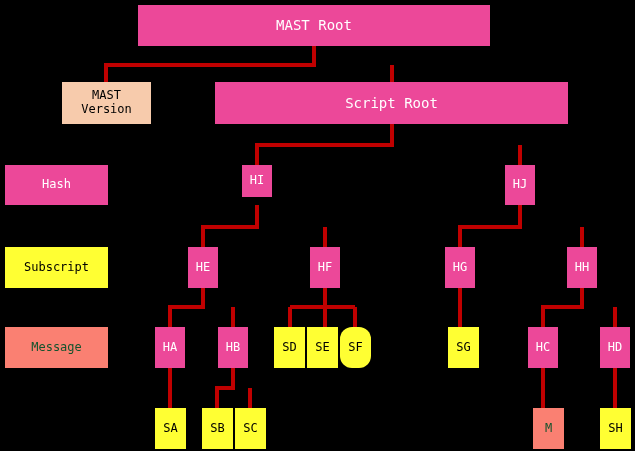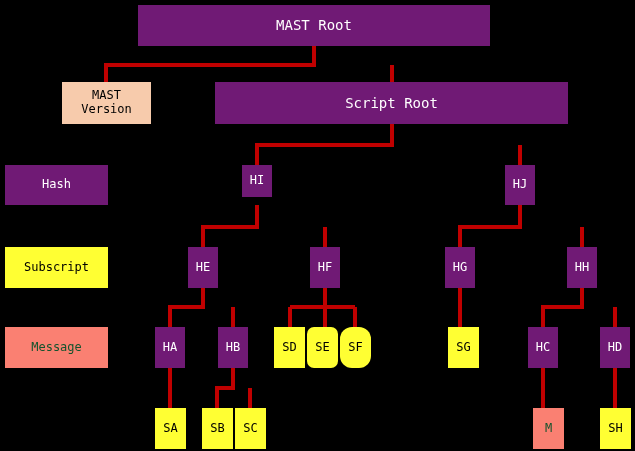--- a/index.html
+++ b/index.html
@@ -28,21 +28,21 @@
     box-sizing: border-box;
     display: flex;
     align-items: center;
     justify-content: center;
     text-align: center;
     line-height: 1.15;
     white-space: pre-line;
     z-index: 2;
   }
   .node.hash {
-    background: #701a75;
+    background: #ec4899;
     color: #FFFFFF;
   }
   .node.subscript {
     background: #FFFF33;
     color: #000000;
   }
   .node.message {
     background: #FA8072;
     color: #14532d;
   }
@@ -111,21 +111,21 @@
       <div class="node hash" style="left: 215px; top: 82px; width: 353px; height: 42px; font-size: 14px;"><span class="lbl">Script Root</span></div>
       <div class="node hash" style="left: 242px; top: 165px; width: 30px; height: 32px; font-size: 12px;"><span class="lbl">HI</span></div>
       <div class="node hash" style="left: 505px; top: 165px; width: 30px; height: 40px; font-size: 12px;"><span class="lbl">HJ</span></div>
       <div class="node hash" style="left: 188px; top: 247px; width: 30px; height: 41px; font-size: 12px;"><span class="lbl">HE</span></div>
       <div class="node hash" style="left: 310px; top: 247px; width: 30px; height: 41px; font-size: 12px;"><span class="lbl">HF</span></div>
       <div class="node hash" style="left: 445px; top: 247px; width: 30px; height: 41px; font-size: 12px;"><span class="lbl">HG</span></div>
       <div class="node hash" style="left: 567px; top: 247px; width: 30px; height: 41px; font-size: 12px;"><span class="lbl">HH</span></div>
       <div class="node hash" style="left: 155px; top: 327px; width: 30px; height: 41px; font-size: 12px;"><span class="lbl">HA</span></div>
       <div class="node hash" style="left: 218px; top: 327px; width: 30px; height: 41px; font-size: 12px;"><span class="lbl">HB</span></div>
       <div class="node subscript" style="left: 274px; top: 327px; width: 31px; height: 41px; font-size: 12px;"><span class="lbl">SD</span></div>
-      <div class="node subscript" style="left: 307px; top: 327px; width: 31px; height: 41px; font-size: 12px; border-radius: 7px;"><span class="lbl">SE</span></div>
+      <div class="node subscript" style="left: 307px; top: 327px; width: 31px; height: 41px; font-size: 12px;"><span class="lbl">SE</span></div>
       <div class="node subscript" style="left: 340px; top: 327px; width: 31px; height: 41px; font-size: 12px; border-radius: 12px;"><span class="lbl">SF</span></div>
       <div class="node subscript" style="left: 448px; top: 327px; width: 31px; height: 41px; font-size: 12px;"><span class="lbl">SG</span></div>
       <div class="node hash" style="left: 528px; top: 327px; width: 30px; height: 41px; font-size: 12px;"><span class="lbl">HC</span></div>
       <div class="node hash" style="left: 600px; top: 327px; width: 30px; height: 41px; font-size: 12px;"><span class="lbl">HD</span></div>
       <div class="node subscript" style="left: 155px; top: 408px; width: 31px; height: 41px; font-size: 12px;"><span class="lbl">SA</span></div>
       <div class="node subscript" style="left: 202px; top: 408px; width: 31px; height: 41px; font-size: 12px;"><span class="lbl">SB</span></div>
       <div class="node subscript" style="left: 235px; top: 408px; width: 31px; height: 41px; font-size: 12px;"><span class="lbl">SC</span></div>
       <div class="node message" style="left: 533px; top: 408px; width: 31px; height: 41px; font-size: 12px;"><span class="lbl">M</span></div>
       <div class="node subscript" style="left: 600px; top: 408px; width: 31px; height: 41px; font-size: 12px;"><span class="lbl">SH</span></div>
     </div>

